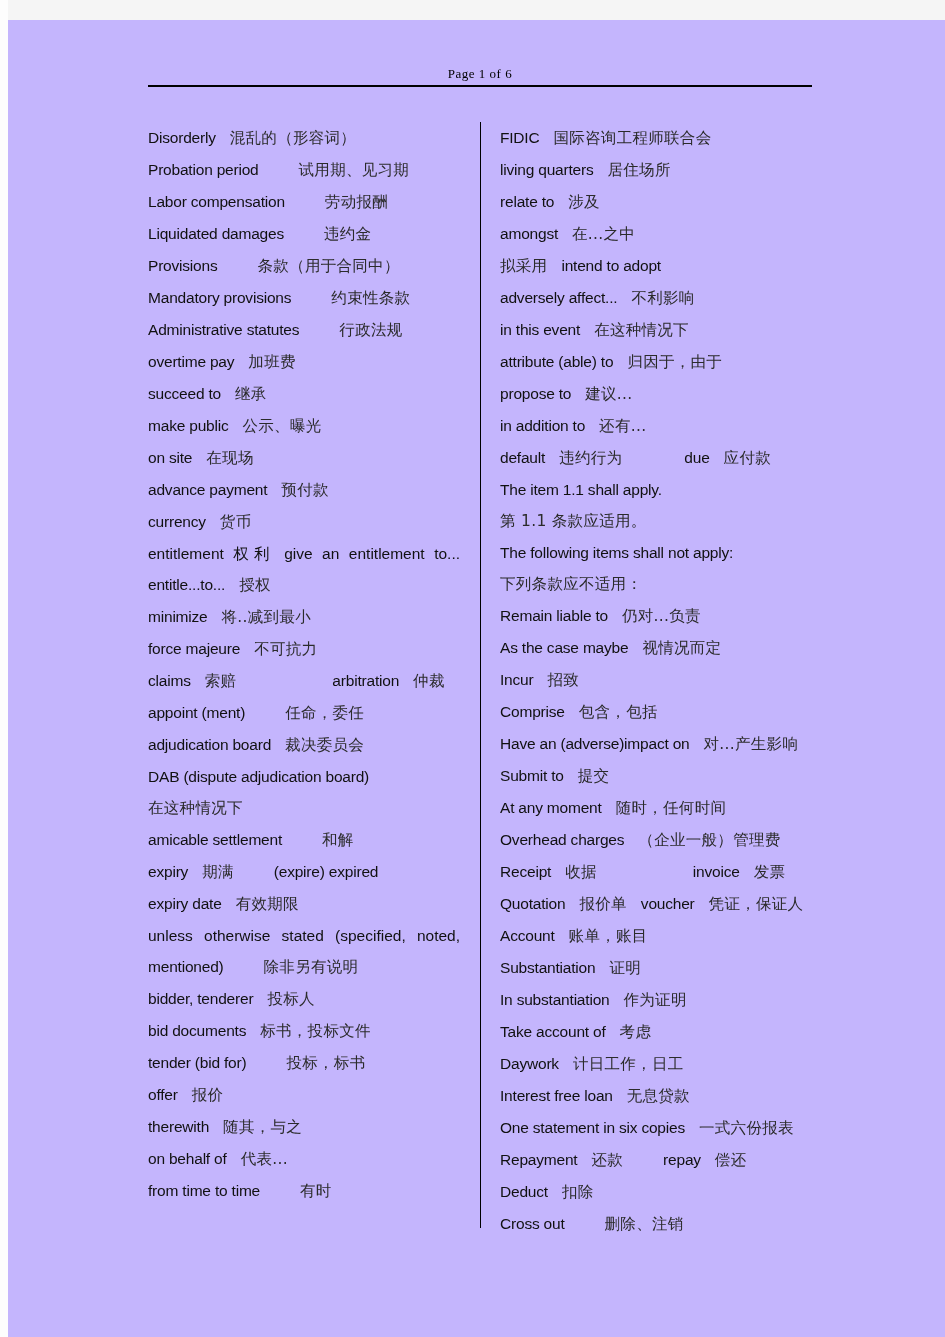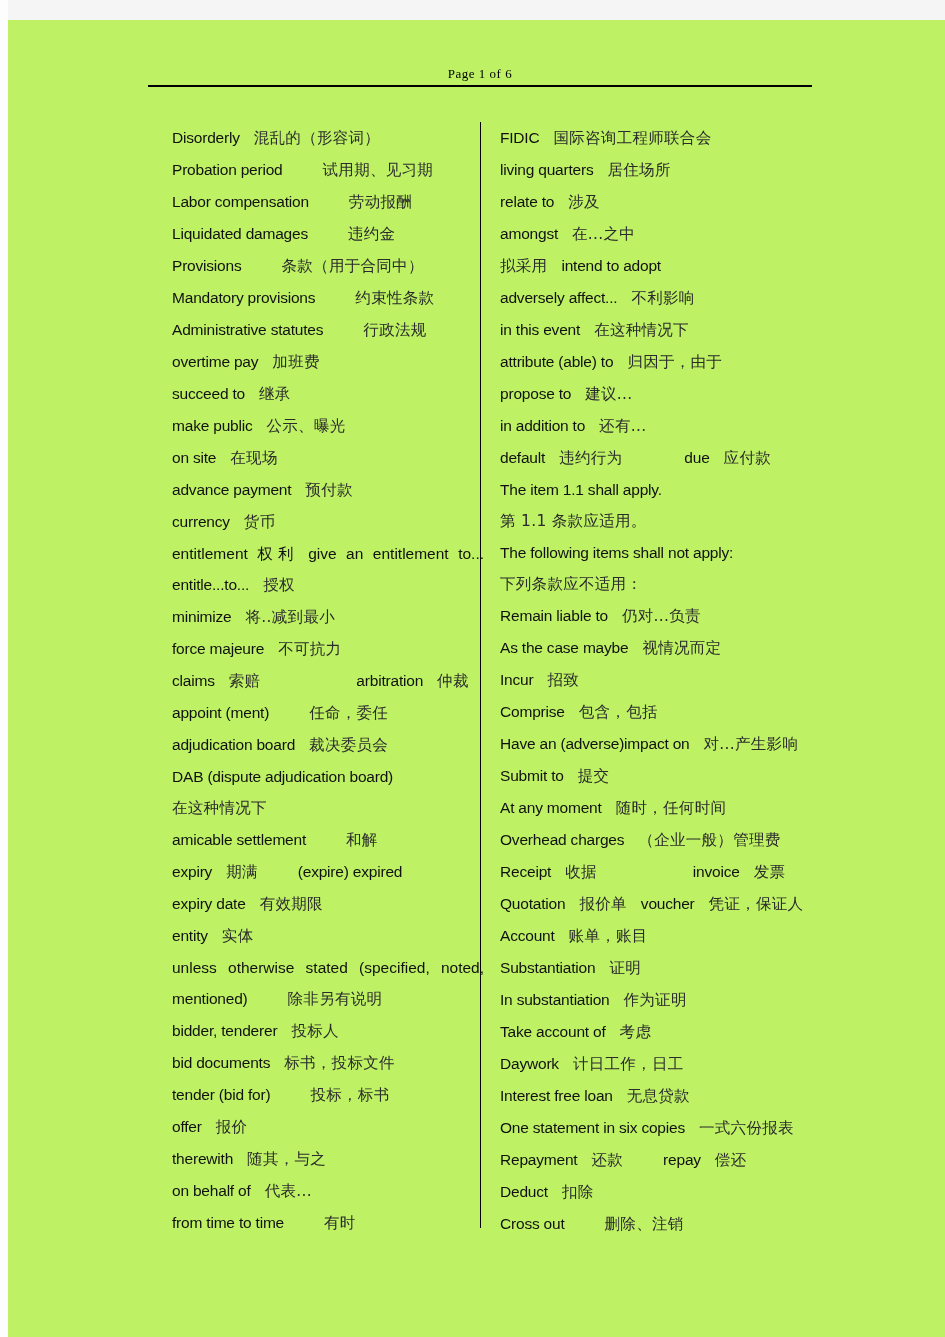--- a/index.html
+++ b/index.html
@@ -15,21 +15,21 @@
     overflow: hidden;
   }
 
   
   #page {
     position: absolute;
     left: 0;
     top: 0;
     width: 945px;
     height: 1337px;
-    background: #bef264;
+    background: #c4b5fd;
     box-sizing: border-box;
   }
   #page-edge-top {
     position: absolute;
     left: 0;
     top: 0;
     width: 945px;
     height: 20px;
     background: #f5f5f5;
   }
@@ -78,21 +78,21 @@
     top: 0px;
     width: 1px;
     height: 1106px;
     background: #000000;
   }
   .column {
     position: absolute;
     top: 0;
     width: 312px;
   }
-  #col-left  { left: 0px; margin-left: 24px; }
+  #col-left  { left: 0px; }
   #col-right { left: 352px; }
 
   .entry {
     font-size: 15.5px;
     line-height: 31px;
     color: #111111;
     white-space: nowrap;
     font-family: "Liberation Sans", "DejaVu Sans", sans-serif;
   }
   
@@ -152,21 +152,20 @@
         <div class="entry"><span class="en">minimize</span><span class="gap-sm"></span><span class="cn">将..减到最小</span></div>
         <div class="entry"><span class="en">force majeure</span><span class="gap-sm"></span><span class="cn">不可抗力</span></div>
         <div class="entry"><span class="en">claims</span><span class="gap-sm"></span><span class="cn">索赔</span><span class="gap-xl"></span><span class="en">arbitration</span><span class="gap-sm"></span><span class="cn">仲裁</span></div>
         <div class="entry"><span class="en">appoint (ment)</span><span class="gap-md"></span><span class="cn">任命，委任</span></div>
         <div class="entry"><span class="en">adjudication board</span><span class="gap-sm"></span><span class="cn">裁决委员会</span></div>
         <div class="entry"><span class="en">DAB (dispute adjudication board)</span></div>
         <div class="entry"><span class="cn">在这种情况下</span></div>
         <div class="entry"><span class="en">amicable settlement</span><span class="gap-md"></span><span class="cn">和解</span></div>
         <div class="entry"><span class="en">expiry</span><span class="gap-sm"></span><span class="cn">期满</span><span class="gap-md"></span><span class="en">(expire) expired</span></div>
         <div class="entry"><span class="en">expiry date</span><span class="gap-sm"></span><span class="cn">有效期限</span></div>
-        <div class="entry"><span class="en">entity</span><span class="gap-sm"></span><span class="cn">实体</span></div>
         <div class="entry justify"><span>unless otherwise stated (specified, noted,</span></div>
         <div class="entry"><span class="en">mentioned)</span><span class="gap-md"></span><span class="cn">除非另有说明</span></div>
         <div class="entry"><span class="en">bidder, tenderer</span><span class="gap-sm"></span><span class="cn">投标人</span></div>
         <div class="entry"><span class="en">bid documents</span><span class="gap-sm"></span><span class="cn">标书，投标文件</span></div>
         <div class="entry"><span class="en">tender (bid for)</span><span class="gap-md"></span><span class="cn">投标，标书</span></div>
         <div class="entry"><span class="en">offer</span><span class="gap-sm"></span><span class="cn">报价</span></div>
         <div class="entry"><span class="en">therewith</span><span class="gap-sm"></span><span class="cn">随其，与之</span></div>
         <div class="entry"><span class="en">on behalf of</span><span class="gap-sm"></span><span class="cn">代表...</span></div>
         <div class="entry"><span class="en">from time to time</span><span class="gap-md"></span><span class="cn">有时</span></div>
       </div>

